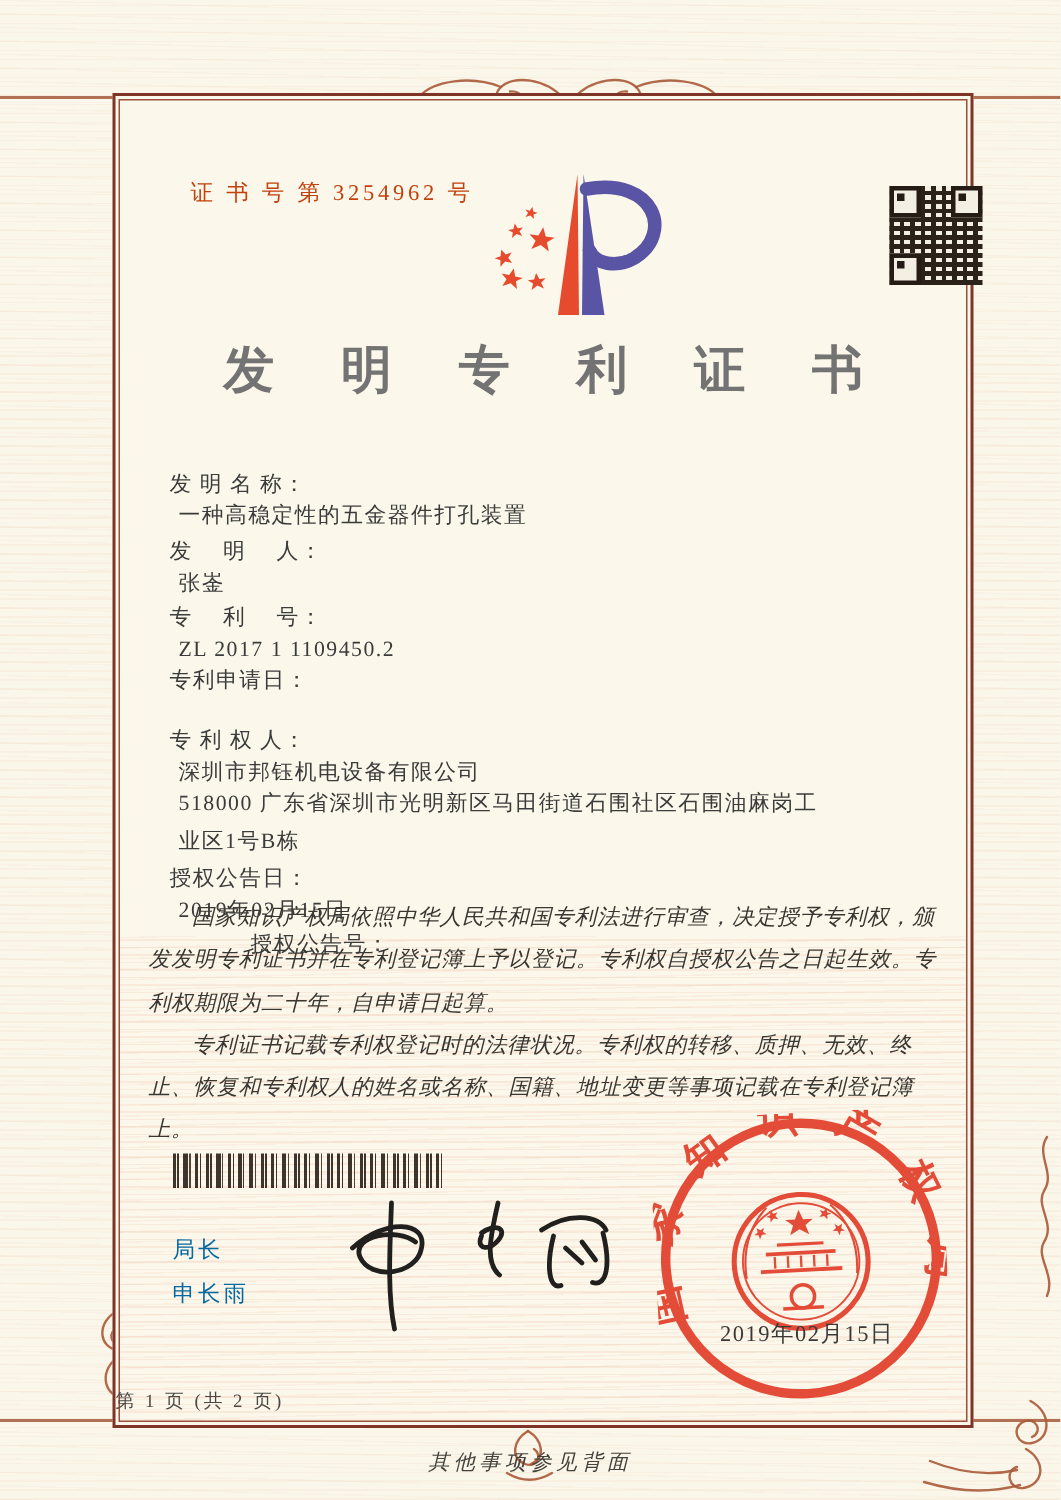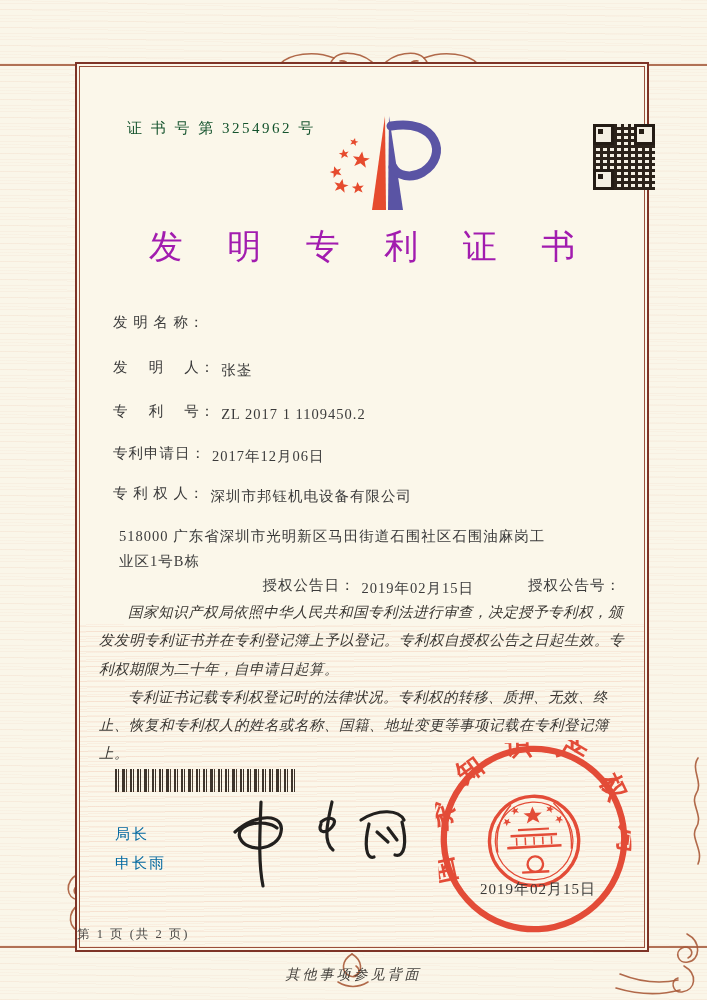--- a/index.html
+++ b/index.html
@@ -31,41 +31,41 @@
     content:"";position:absolute;inset:2px;border:1px solid #9a4f3a;pointer-events:none;
   }
   .cert-texture{
     position:absolute;left:3px;right:3px;top:560px;bottom:3px;pointer-events:none;
     background-image:
       repeating-linear-gradient(0deg, rgba(230,140,110,0.13) 0 1px, transparent 1px 5px),
       repeating-linear-gradient(-1.5deg, rgba(230,140,110,0.08) 0 1px, transparent 1px 7px);
   }
 
   .cert-no{
-    position:absolute;left:50px;top:55px;font-size:15px;letter-spacing:2.5px;color:#14532d;
+    position:absolute;left:50px;top:55px;font-size:15px;letter-spacing:2.5px;color:#c2410c;
   }
 
   .logo{position:absolute;left:246px;top:40px;width:134px;height:116px;}
   .qr{
     position:absolute;left:516px;top:60px;width:62px;height:66px;
     background-image:
       repeating-linear-gradient(0deg,#2b221a 0 3px,transparent 3px 6px),
       repeating-linear-gradient(90deg,#2b221a 0 3px,transparent 3px 7px);
     background-color:#f4efe3;
   }
   .qr .finder{position:absolute;width:15px;height:15px;border:3px solid #241c15;background:#f4efe3;}
   .qr .finder::after{content:"";position:absolute;left:2px;top:2px;width:5px;height:5px;background:#241c15;}
   .qr .f-tl{left:0;top:0;} .qr .f-tr{right:0;top:0;} .qr .f-bl{left:0;bottom:0;}
 
   .title{
     position:absolute;left:0;right:0;top:160px;text-align:center;
-    font-size:34px;font-weight:normal;color:#a21caf;letter-spacing:18px;text-indent:18px;
-  }
-
-  .row{position:absolute;left:36px;right:26px;font-size:14.5px;letter-spacing:1px;display:flex;}
+    font-size:34px;font-weight:bold;color:#737373;letter-spacing:18px;text-indent:18px;
+  }
+
+  .row{position:absolute;left:36px;right:26px;font-size:14.5px;letter-spacing:1px;display:flex;flex-direction:column;}
   .row .lab{flex:0 0 auto;white-space:nowrap;}
   .row .val{margin-left:6px;max-width:432px;line-height:1.75;}
   .r1{top:249px;} .r2{top:294px;} .r3{top:338px;} .r4{top:380px;}
   .r5{top:420px;} .r6{top:460px;} .r7{top:512px;justify-content:flex-end;}
   .r7 .pair2{margin-left:54px;display:flex;}
 
   .body-text{
     position:absolute;left:22px;right:20px;top:534px;
     font-size:14.5px;line-height:1.95;color:#3a3733;letter-spacing:.5px;
     font-style:italic;
@@ -168,32 +168,32 @@
   <div class="qr">
     <div class="finder f-tl"></div>
     <div class="finder f-tr"></div>
     <div class="finder f-bl"></div>
   </div>
 
   <div class="title">发 明 专 利 证 书</div>
 
   <div class="row r1">
     <span class="lab">发 明 名 称：</span>
+    <span class="val">一种高稳定性的五金器件打孔装置</span>
   </div>
   <div class="row r2">
     <span class="lab">发　 明　 人：</span>
     <span class="val">张崟</span>
   </div>
   <div class="row r3">
     <span class="lab">专　 利　 号：</span>
     <span class="val">ZL 2017 1 1109450.2</span>
   </div>
   <div class="row r4">
     <span class="lab">专利申请日：</span>
-    <span class="val">2017年12月06日</span>
   </div>
   <div class="row r5">
     <span class="lab">专 利 权 人：</span>
     <span class="val">深圳市邦钰机电设备有限公司</span>
   </div>
   <div class="row r6">
     <span class="val">518000 广东省深圳市光明新区马田街道石围社区石围油麻岗工业区1号B栋</span>
   </div>
   <div class="row r7">
     <span class="lab">授权公告日：</span>

